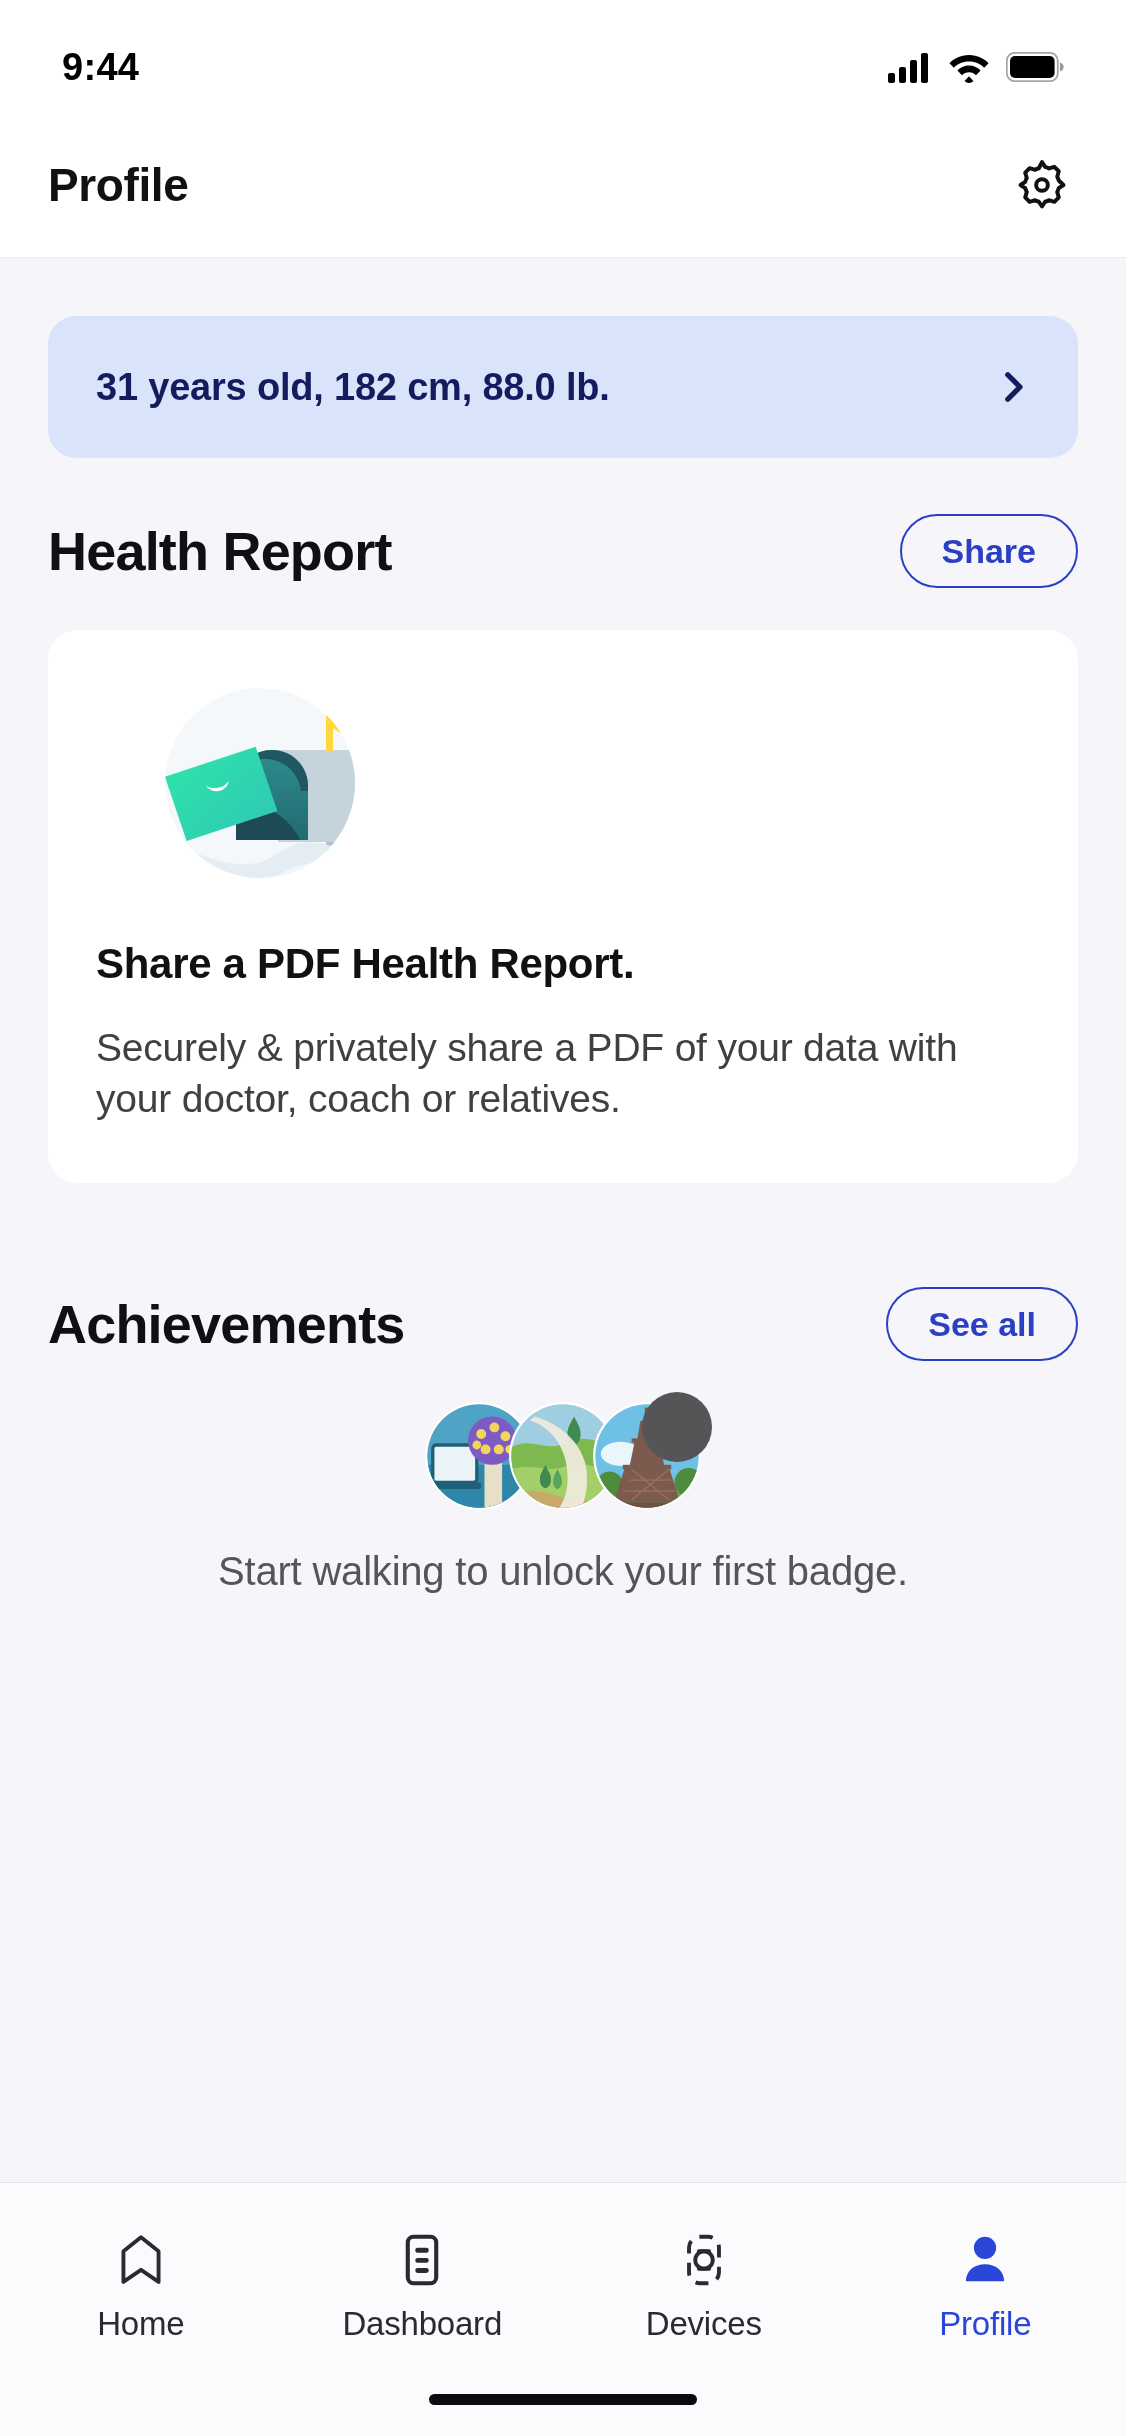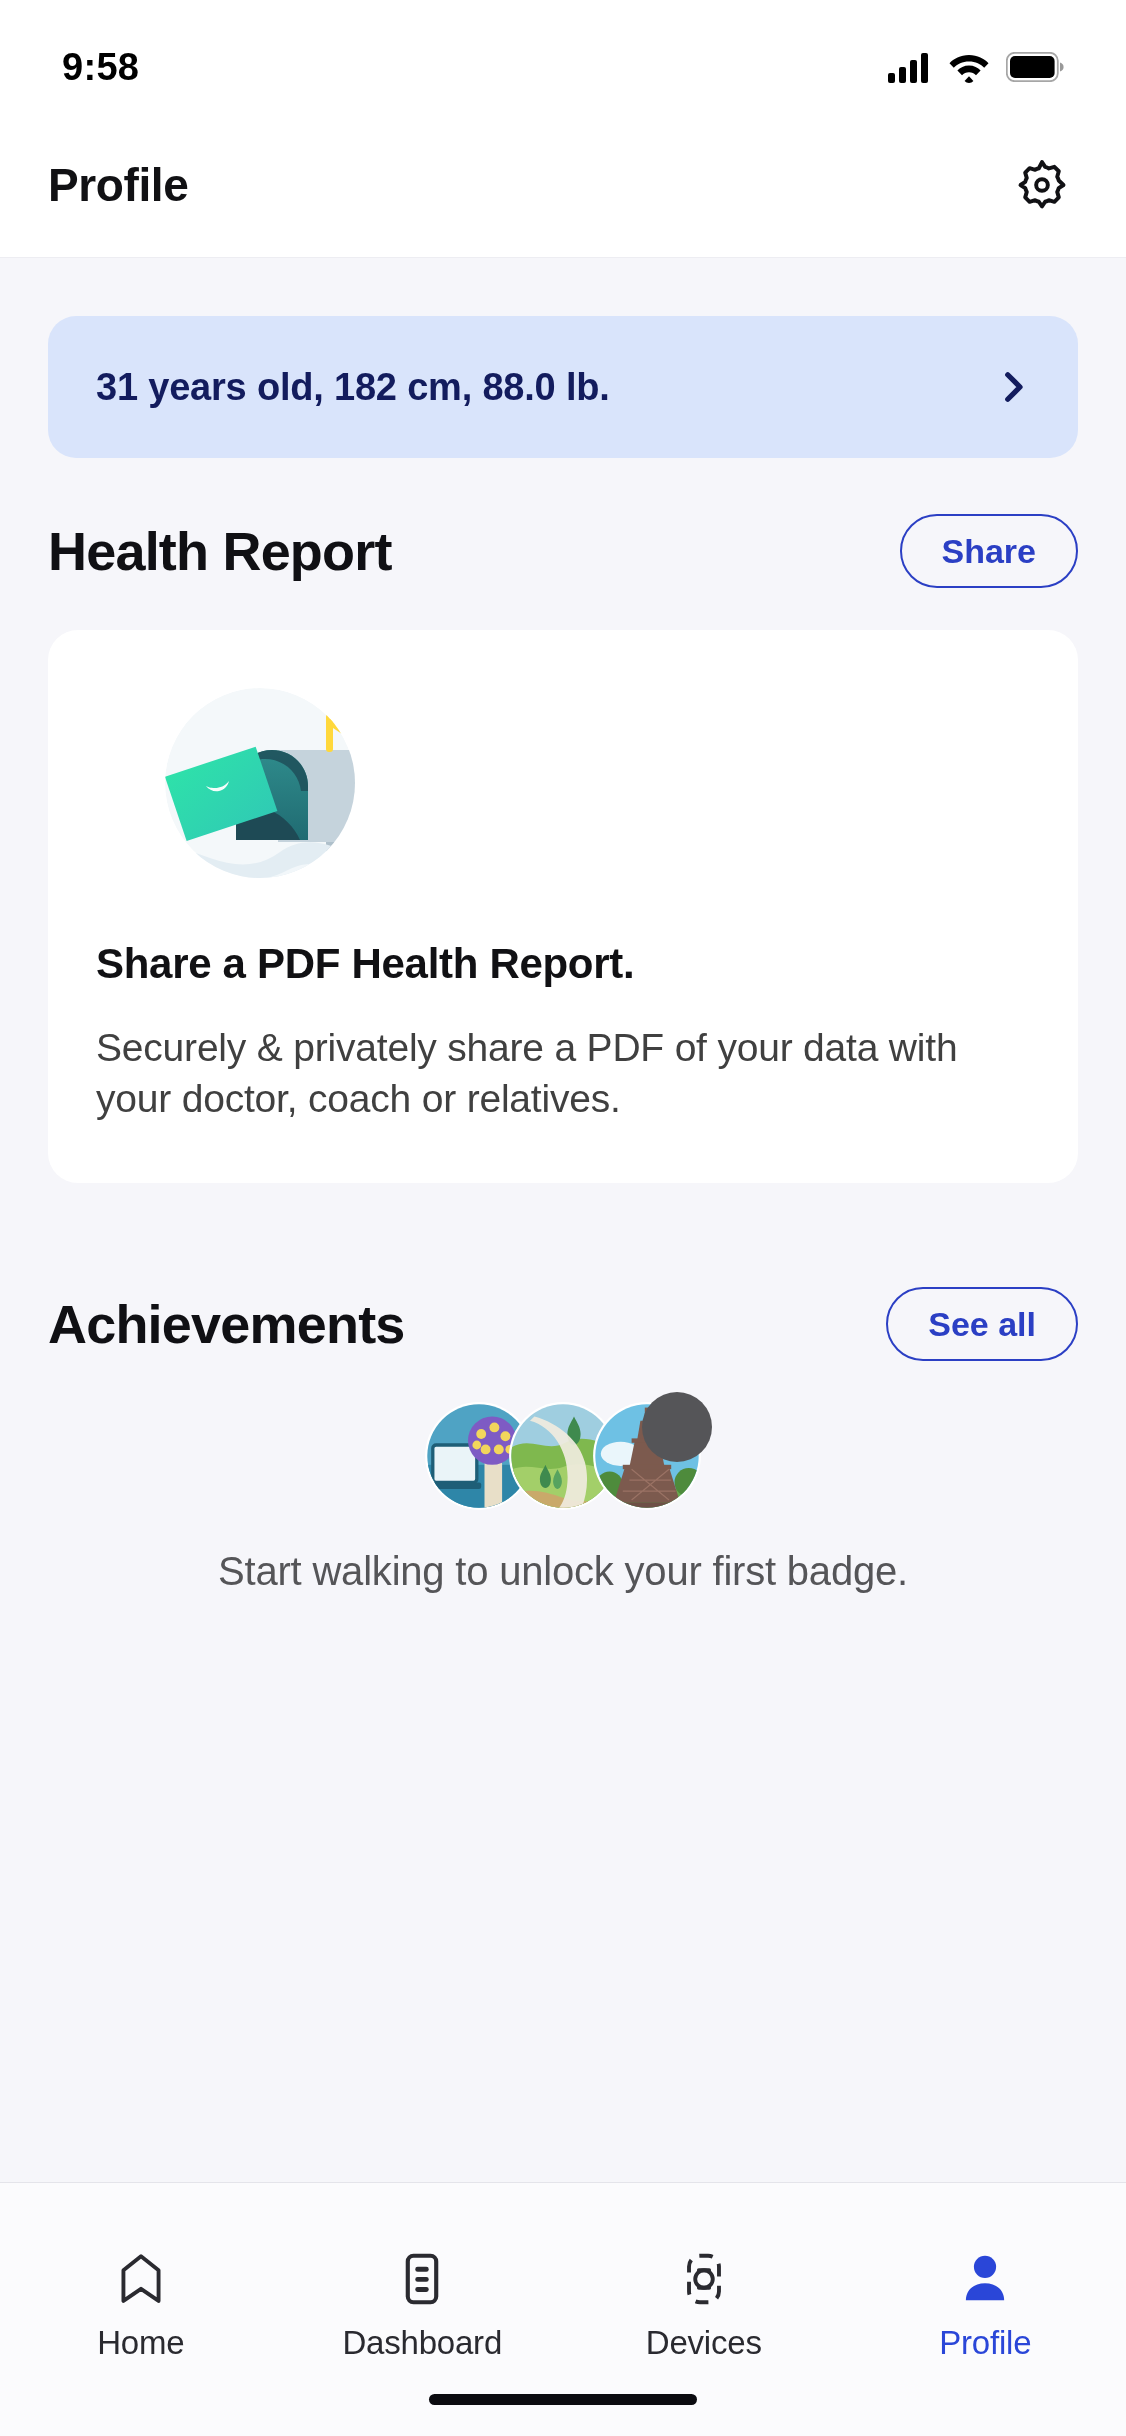--- a/index.html
+++ b/index.html
@@ -138,21 +138,21 @@
     left:642px; top:1134px;
     pointer-events:none;
   }
 
   
   .tabbar {
     flex:0 0 auto;
     height:180px;
     background:#FBFBFD;
     border-top:1.5px solid #E4E4EA;
-    display:flex; align-items:flex-end; justify-content:space-around;
+    display:flex; align-items:center; justify-content:space-around;
     padding-top:26px;
   }
   .tab {
     width:220px;
     display:flex; flex-direction:column; align-items:center; gap:14px;
     cursor:pointer;
   }
   .tab-label { font-size:33px; color:#2A2A30; letter-spacing:-0.2px; }
   .tab.active .tab-label { color:#2A46D8; }
   .home-indicator-wrap {
@@ -163,21 +163,21 @@
   .home-indicator {
     width:268px; height:11px; border-radius:8px; background:#0B0B10;
   }
 </style>
 </head>
 <body>
 
 <div class="phone">
 
   <div class="statusbar">
-    <div class="status-time">9:58</div>
+    <div class="status-time">9:44</div>
     <div class="status-icons">
       <svg width="44" height="32" viewBox="0 0 44 32">
         <rect x="0" y="22" width="7" height="10" rx="2" fill="#000"></rect>
         <rect x="11" y="16" width="7" height="16" rx="2" fill="#000"></rect>
         <rect x="22" y="9" width="7" height="23" rx="2" fill="#000"></rect>
         <rect x="33" y="2" width="7" height="30" rx="2" fill="#000"></rect>
       </svg>
       <svg width="42" height="32" viewBox="0 0 42 32">
         <path d="M21 4C12.5 4 5.6 7.7 1.5 12.2l4.3 4.6C9 13.3 14.6 10.6 21 10.6s12 2.7 15.2 6.2l4.3-4.6C36.4 7.7 29.5 4 21 4z" fill="#000"></path>
         <path d="M21 14.4c-4.8 0-9 2.1-11.6 5l4.6 4.9c1.7-1.9 4.2-3.1 7-3.1s5.3 1.2 7 3.1l4.6-4.9c-2.6-2.9-6.8-5-11.6-5z" fill="#000"></path>

